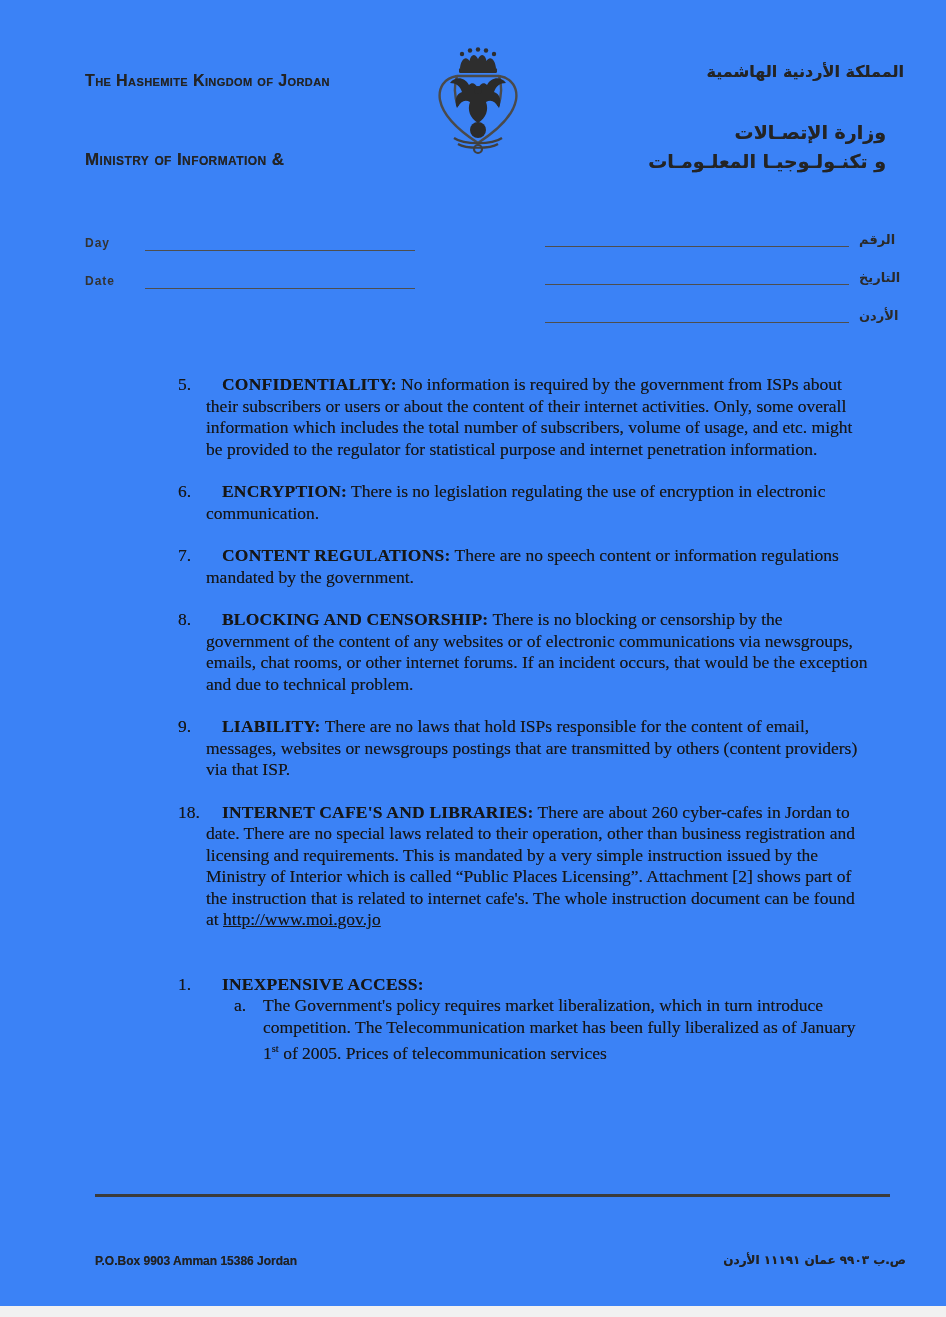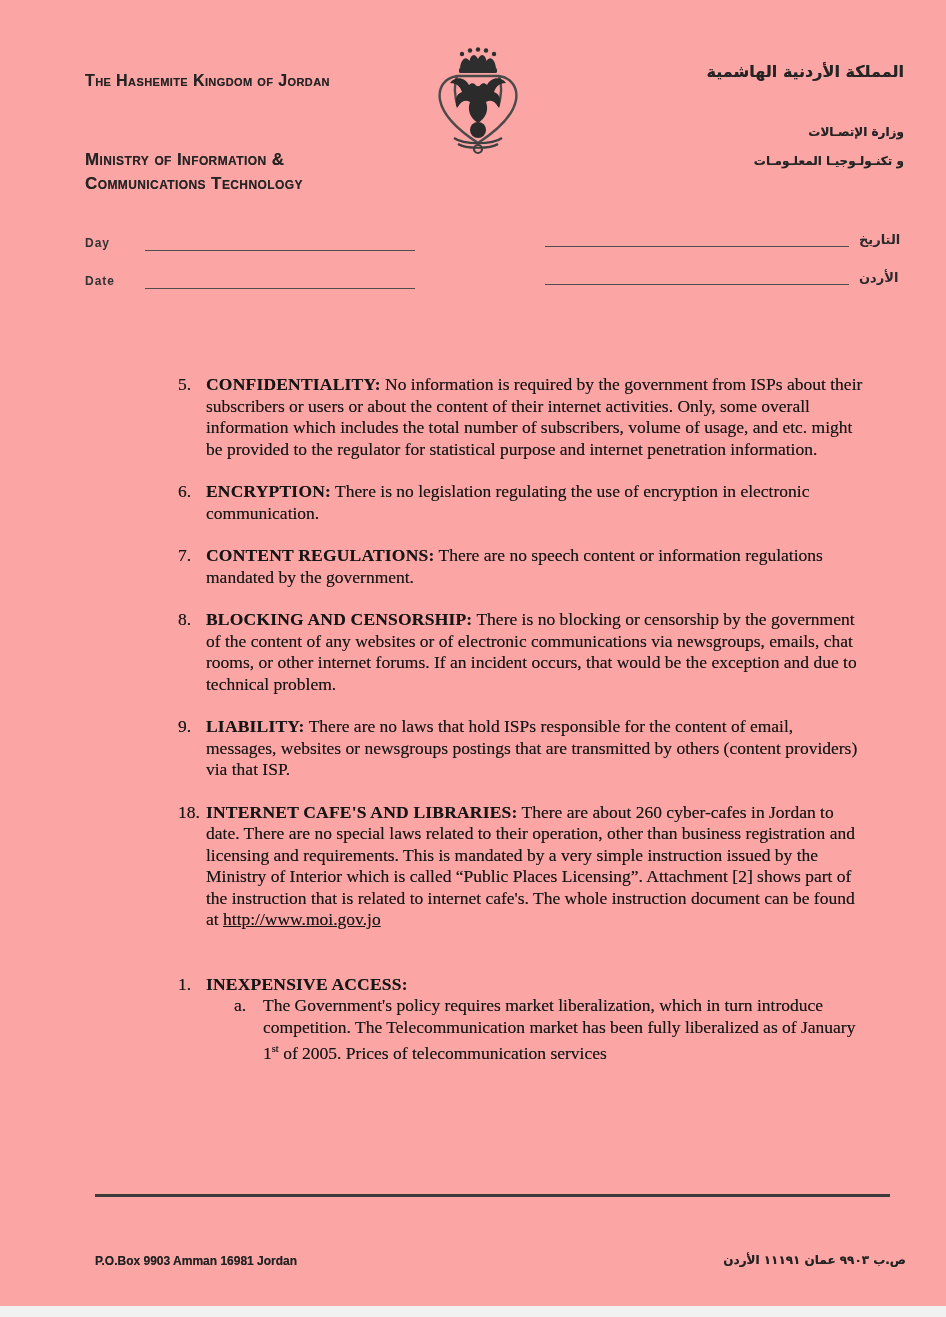--- a/index.html
+++ b/index.html
@@ -1,19 +1,19 @@
 <!DOCTYPE html>
 <html><head>
 <meta charset="utf-8">
 <style>
   * { margin:0; padding:0; box-sizing:border-box; }
   body { background:#ffffff; }
   .page {
     position:relative; width:946px; height:1317px;
-    background:#fca5a5; overflow:hidden;
+    background:#3b82f6; overflow:hidden;
     font-family:"Liberation Serif", serif; color:#1b1b1b;
   }
   .scan-text { text-shadow:0 0 0.5px rgba(20,20,20,0.55); }
 
   
   .kingdom-en {
     position:absolute; left:85px; top:72px;
     font-family:"Liberation Sans", sans-serif;
     font-variant:small-caps; font-weight:600; font-size:16px;
     letter-spacing:0.4px; color:#242424;
@@ -24,22 +24,22 @@
     font-variant:small-caps; font-weight:600; font-size:17px;
     line-height:24px; letter-spacing:0.4px; color:#242424;
   }
   .emblem { position:absolute; left:424px; top:46px; width:108px; height:122px; }
   .kingdom-ar {
     position:absolute; right:42px; top:62px;
     font-family:"DejaVu Sans", sans-serif; font-weight:700; font-size:16px;
     color:#242424; direction:rtl;
   }
   .ministry-ar {
-    position:absolute; right:42px; top:118px; text-align:right;
-    font-family:"DejaVu Sans", sans-serif; font-weight:700; font-size:12px;
+    position:absolute; right:60px; top:118px; text-align:right;
+    font-family:"DejaVu Sans", sans-serif; font-weight:700; font-size:19px;
     line-height:29px; color:#242424; direction:rtl;
   }
 
   
   .ref-left { position:absolute; left:85px; top:230px; width:330px; }
   .ref-right { position:absolute; left:545px; top:226px; width:362px; }
   .ref-row { display:flex; align-items:flex-end; height:21px; margin-bottom:17px; }
   .ref-label {
     font-family:"Liberation Sans", sans-serif; font-size:12px; font-weight:600;
     letter-spacing:1px; color:#333; width:60px; flex:none; padding-bottom:1px;
@@ -54,21 +54,21 @@
   
   .doc-body {
     position:absolute; left:178px; top:374px; width:690px;
     font-size:17.5px; line-height:21.5px; color:#161616;
   }
   .item { display:flex; margin-bottom:21px; }
   .item:last-child { margin-bottom:0; }
   .item.gap-after { margin-bottom:43px; }
   .num { width:28px; flex:none; }
   .itext { flex:1; text-align:left; }
-  .ititle { font-weight:700; letter-spacing:0.2px; }
+  .ititle { font-weight:700; letter-spacing:0.2px;margin-left:16px; }
   .doclink { color:#161616; text-decoration:underline; }
   .subitem { display:flex; margin-left:28px; margin-top:0; }
   .subletter { width:29px; flex:none; }
   .subtext { flex:1; }
   sup { font-size:0.6em;text-align:right; }
 
   
   .footer-rule { position:absolute; left:95px; top:1194px; width:795px; height:3px; background:#3b3b3b; }
   .footer-left {
     position:absolute; left:95px; top:1204px;
@@ -83,21 +83,20 @@
   .bottom-strip { position:absolute; left:0; top:1306px; width:946px; height:11px; background:#f1f1f1; }
 </style>
 </head>
 <body>
 
 <div class="page">
 
   <div class="kingdom-en scan-text">The Hashemite Kingdom of Jordan</div>
   <div class="ministry-en scan-text">
     <div>Ministry of Information &amp;</div>
-    <div>Communications Technology</div>
   </div>
 
   <div class="emblem">
     <svg viewBox="0 0 108 122" width="108" height="122" xmlns="http://www.w3.org/2000/svg">
       <g fill="#2e2e2e">
         <circle cx="38" cy="8" r="2.2"></circle>
           <circle cx="46" cy="4.5" r="2.2"></circle>
           <circle cx="54" cy="3.5" r="2.2"></circle>
           <circle cx="62" cy="4.5" r="2.2"></circle>
           <circle cx="70" cy="8" r="2.2"></circle>
@@ -134,20 +133,24 @@
     </div>
     <div class="ref-row">
       <div class="ref-label">Date</div>
       <div class="ref-line"></div>
     </div>
   </div>
 
   <div class="ref-right">
     <div class="ref-row">
       <div class="ref-line"></div>
+      <div class="ref-label-ar">الرقم</div>
+    </div>
+    <div class="ref-row">
+      <div class="ref-line"></div>
       <div class="ref-label-ar">التاريخ</div>
     </div>
     <div class="ref-row">
       <div class="ref-line"></div>
       <div class="ref-label-ar">الأردن</div>
     </div>
   </div>
 
   <div class="doc-body scan-text">
 
@@ -190,21 +193,21 @@
           <div class="subtext"><span>The Government's policy requires market liberalization, which in turn introduce competition. The Telecommunication market has been fully liberalized as of January 1</span><sup>st</sup><span> of 2005. Prices of telecommunication services</span></div>
         </div>
       </div>
     </div>
 
   </div>
 
   <div class="footer-rule"></div>
 
   <div class="footer-left scan-text">
-    <div>P.O.Box 9903 Amman 16981 Jordan</div>
+    <div>P.O.Box 9903 Amman 15386 Jordan</div>
     
     
   </div>
 
   <div class="footer-right scan-text">
     <div>ص.ب ٩٩٠٣ عمان ١١١٩١ الأردن</div>
     
     
   </div>
 

